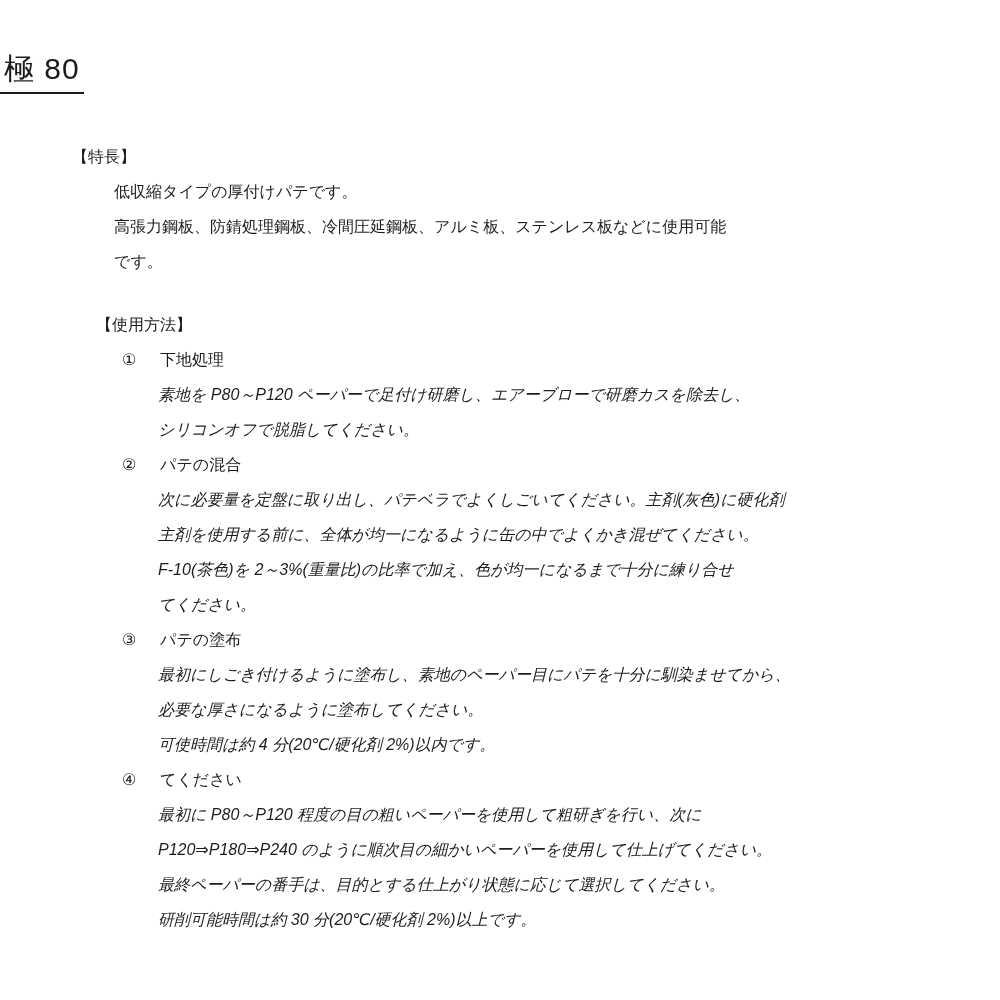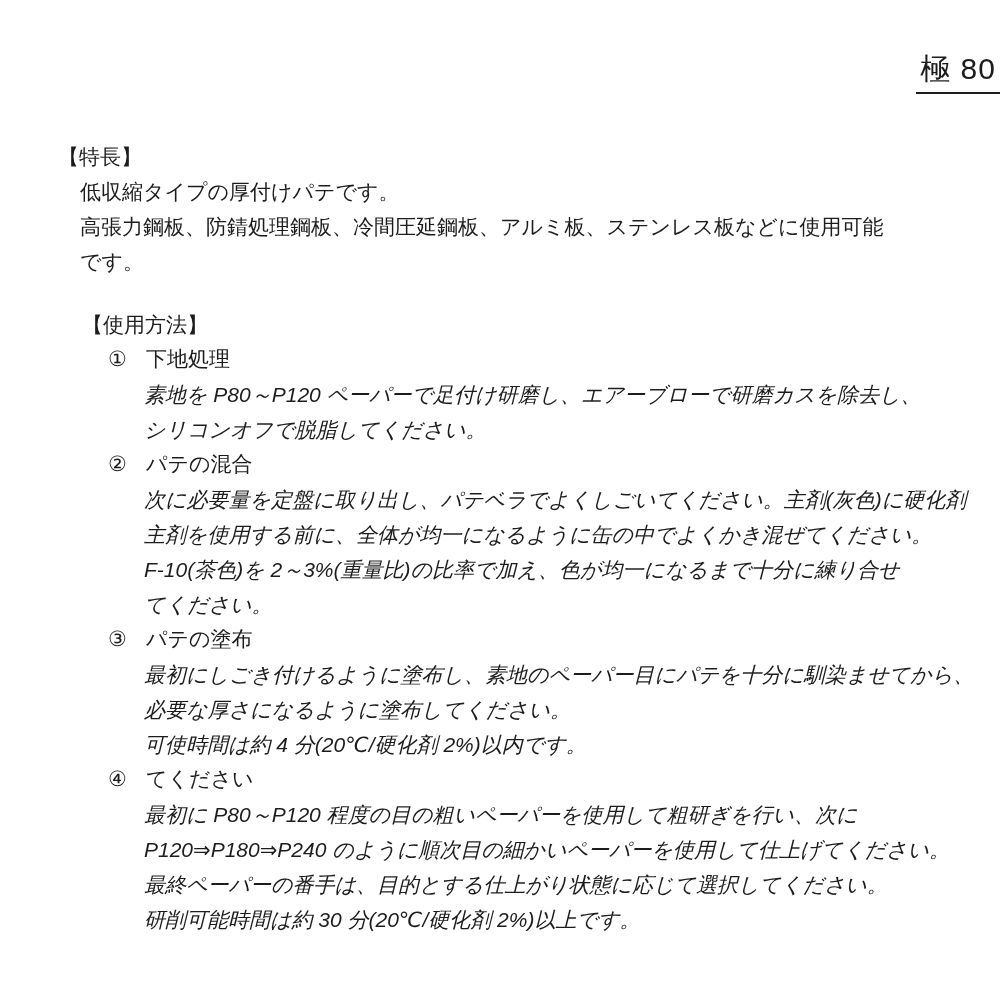--- a/index.html
+++ b/index.html
@@ -14,41 +14,43 @@
     font-family: "Liberation Sans", "DejaVu Sans", sans-serif;
     color: #1c1c1c;
   }
   .doc {
     width: 1000px;
     height: 1000px;
     box-sizing: border-box;
     padding-top: 50px;
   }
   .title-row {
-    text-align: right;
+    text-align: left;
     font-size: 30px;
     line-height: 38px;
   }
   .title-text {
     display: inline-block;
     border-bottom: 2px solid #1c1c1c;
     padding: 0 4px 4px 4px;
     letter-spacing: 1px;
   }
   .section {
-    font-size: 21px;
+    font-size: 16px;
     line-height: 35px;
+    padding-left: 14px;
   }
   .section-features { margin-top: 45px; }
   .section-usage { margin-top: 28px; margin-left: 24px; }
   .section-heading {
     padding-left: 58px;
   }
   .feature-line {
     padding-left: 80px;
+    margin-left: 20px;
   }
   .step-head {
     padding-left: 84px;
     font-family: Liberation Serif, serif;
   }
   .step-num {
     display: inline-block;
     width: 38px;
   }
   .step-line {

